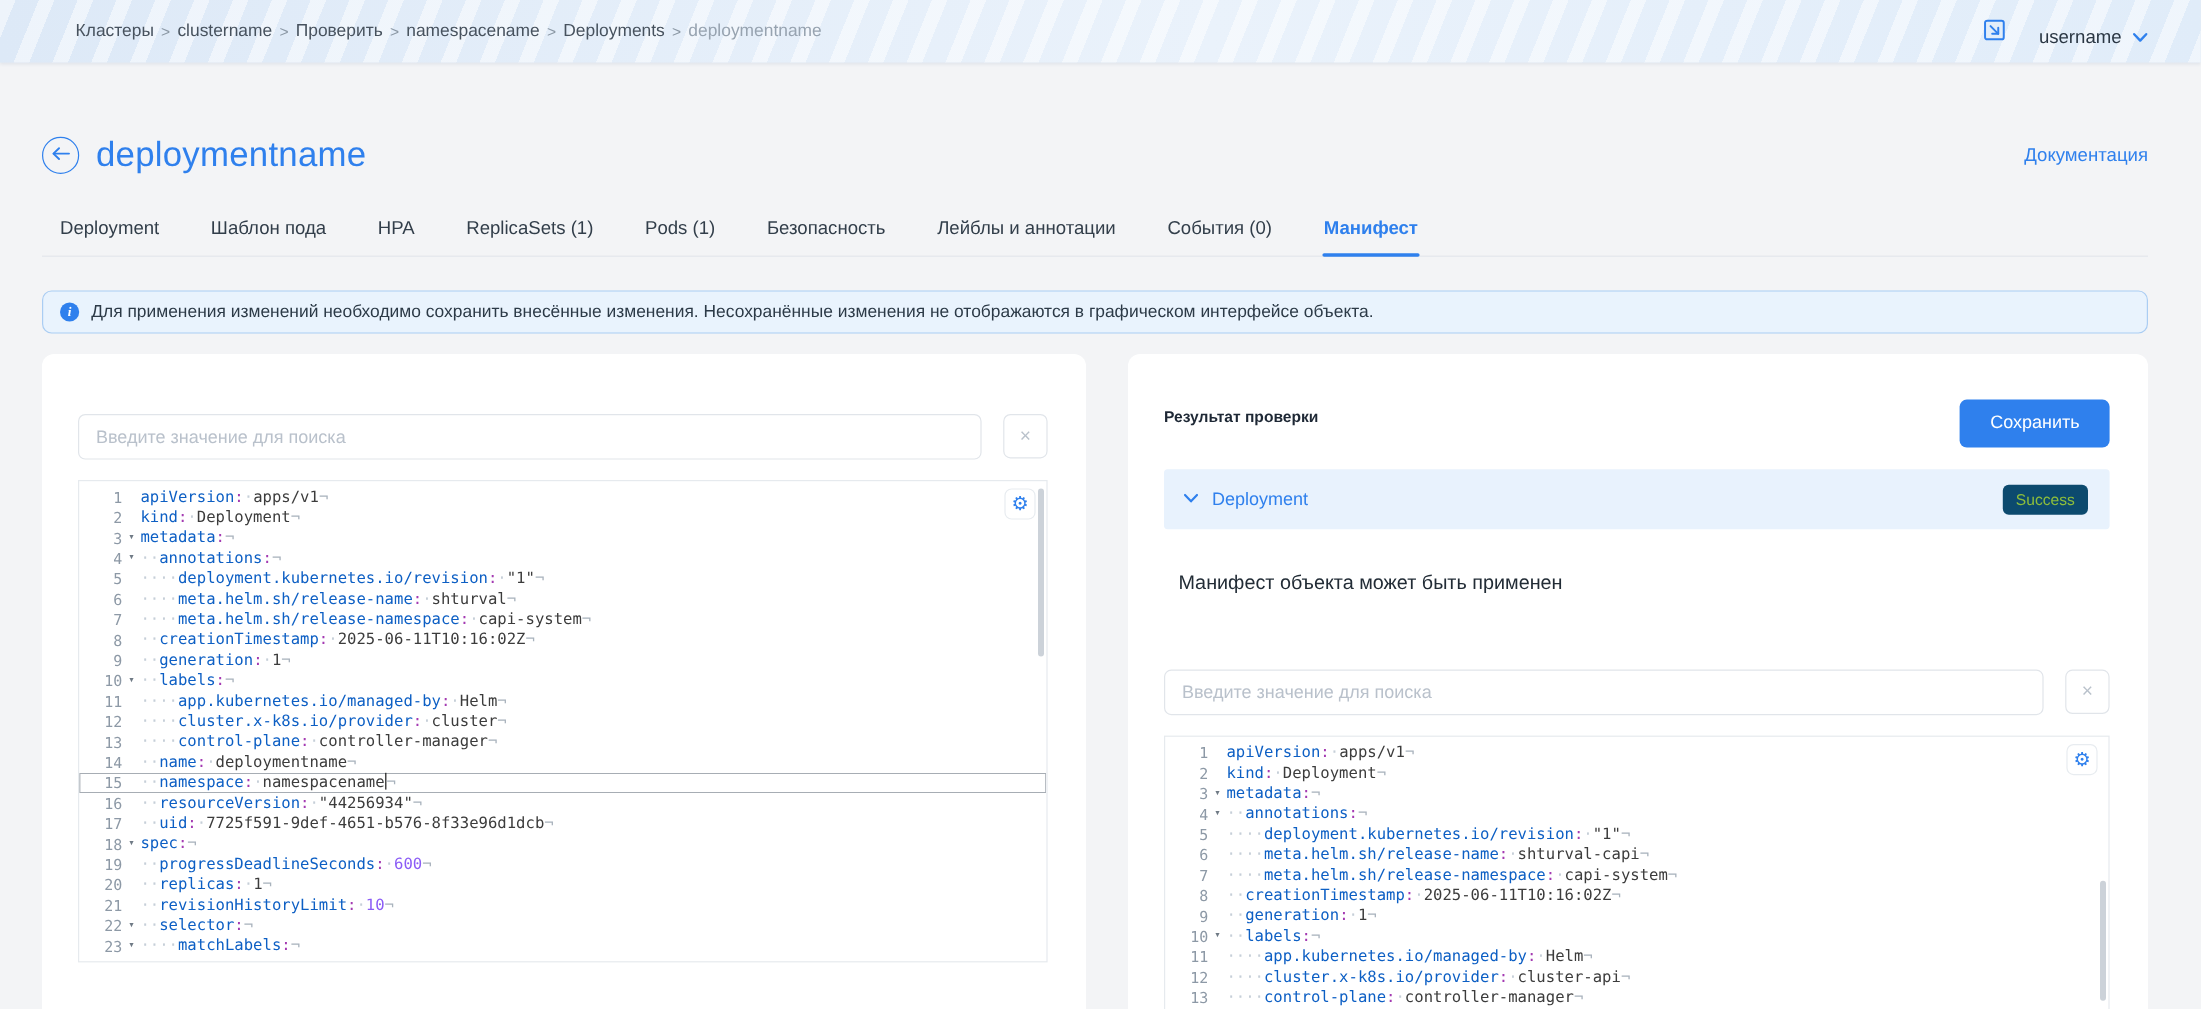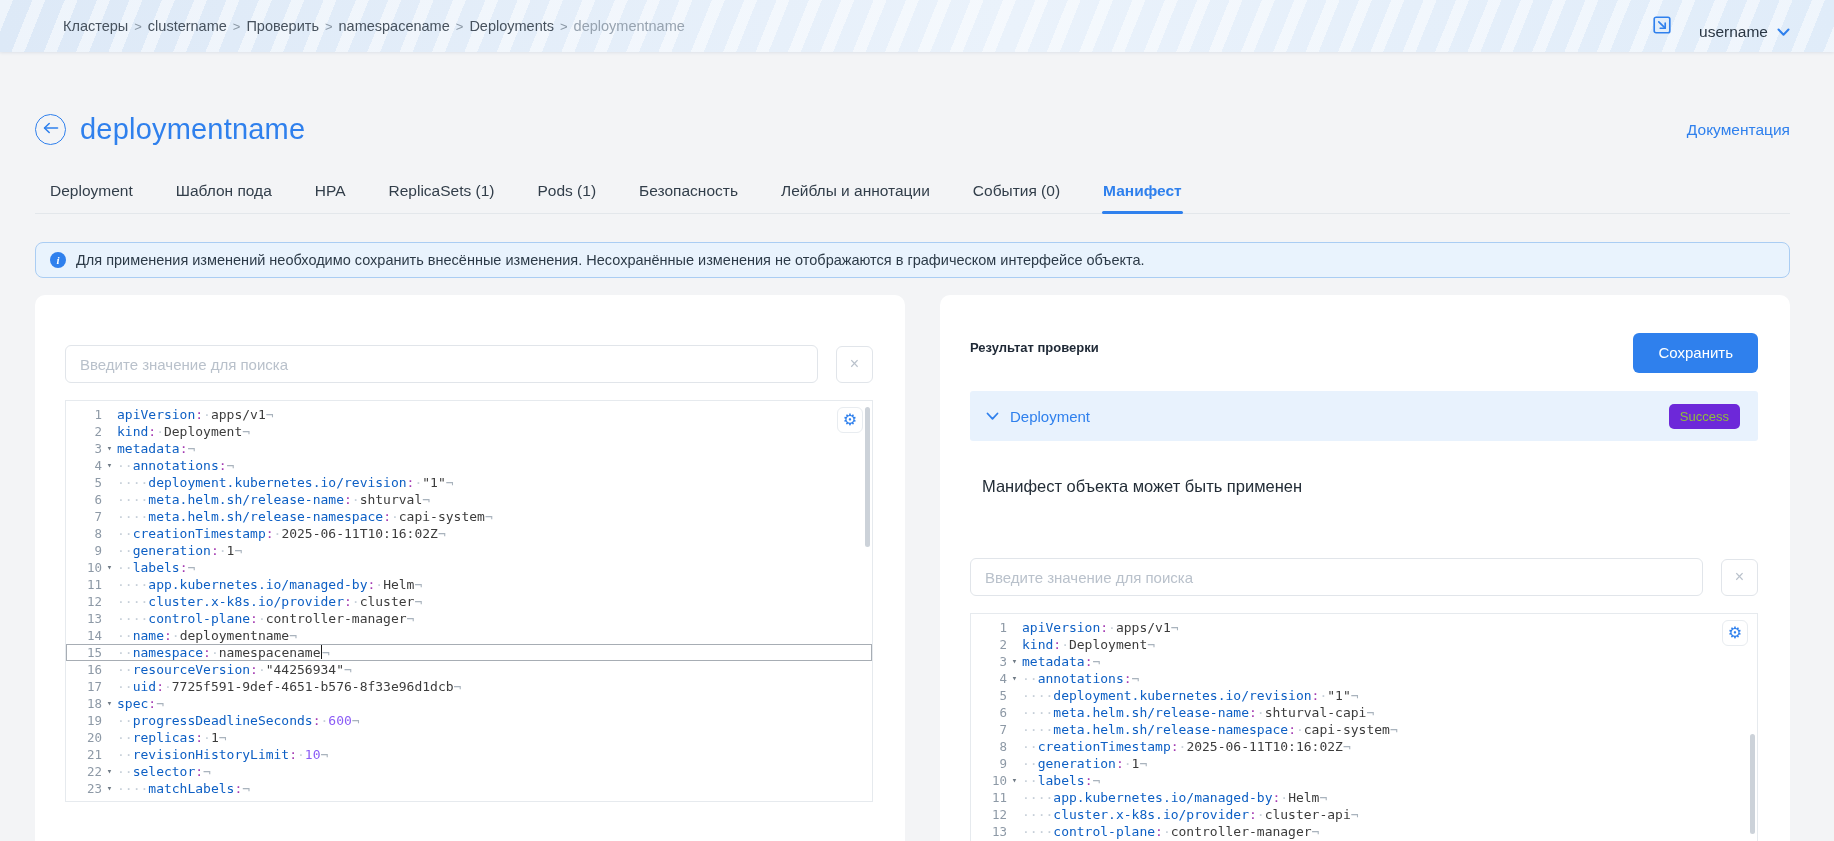--- a/index.html
+++ b/index.html
@@ -74,42 +74,42 @@
   .sq-btn{
     width:38px; height:38px; background:#fff; border:1px solid #e3e6ea; border-radius:8px;
     display:flex; align-items:center; justify-content:center; cursor:pointer;
   }
   .primary-btn{
     height:40px; padding:0 25px; margin-left:6px;
     background:#2f80ed; color:#fff; border:none; border-radius:6px;
     font-size:15px; font-family:inherit; cursor:pointer;
   }
   
-  .search-row{ display:flex; align-items:center; gap:18px; margin-top:18px; }
+  .search-row{ display:flex; align-items:flex-start; gap:18px; margin-top:18px; }
   .search-input{
     flex:1; height:38px; border:1px solid #e1e5ea; border-radius:6px;
     padding:0 14px; font-size:15px; font-family:inherit; color:#333; outline:none; background:#fff;
   }
   .search-input::placeholder{ color:#b9c1cb; }
   .clear-btn{
     width:37px; height:37px; flex:none; background:#fff; border:1px solid #e1e5ea; border-radius:6px;
     color:#b9c1cb; font-size:16px; cursor:pointer; font-family:inherit;
   }
   
   .result-header{ display:flex; align-items:center; height:40px; }
   .result-title{ font-size:13px; font-weight:700; color:#1e2835; }
   .result-header .primary-btn{ margin-left:auto;margin-top:11px; }
   
   .accordion{
     margin-top:24px; height:50px; background:#e8f2fd; border-radius:3px;
     display:flex; align-items:center; gap:11px; padding:0 18px 0 16px; cursor:pointer;
   }
   .accordion-label{ color:#2f80ed; font-size:15px; font-weight:500; }
   .status-badge{
-    margin-left:auto; background:#6d28d9; color:#8ebe3b;
+    margin-left:auto; background:#0c4a6e; color:#8ebe3b;
     font-size:13px; padding:5px 11px; border-radius:5px;
   }
   .result-message{ margin:36px 0 0 12px; font-size:16.5px; color:#222c36; }
   
   .editor{
     position:relative; margin-top:17px;
     border:1px solid #e6eaee; background:#fff;
     font-family:"DejaVu Sans Mono", monospace;
     font-size:13px; line-height:17px;
     padding-top:5px; overflow:hidden;

